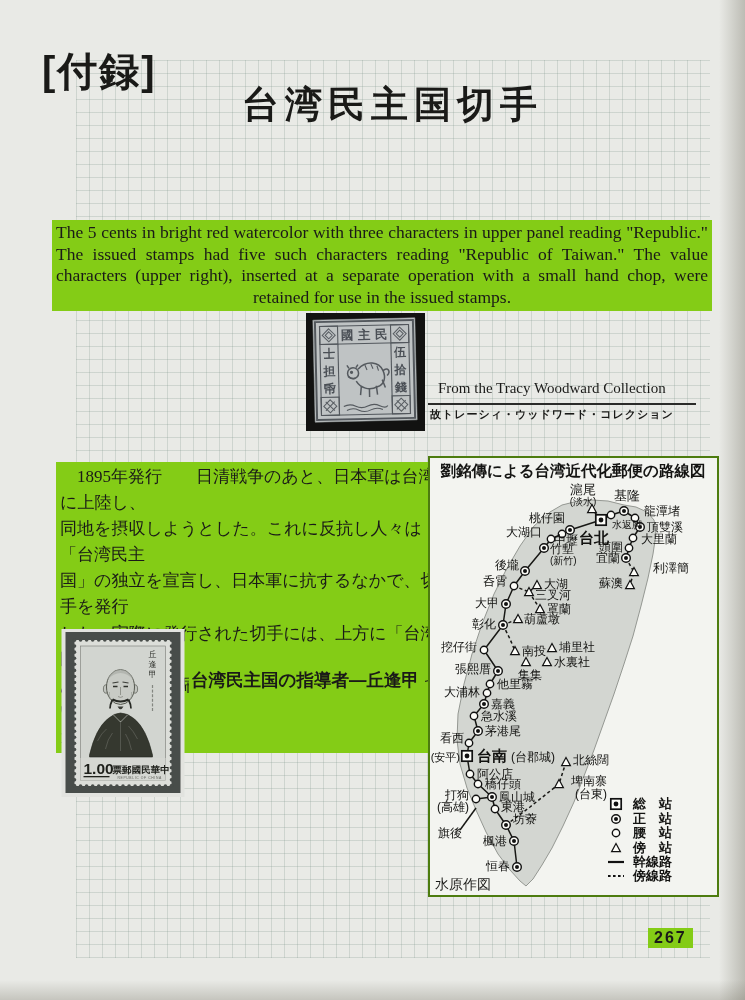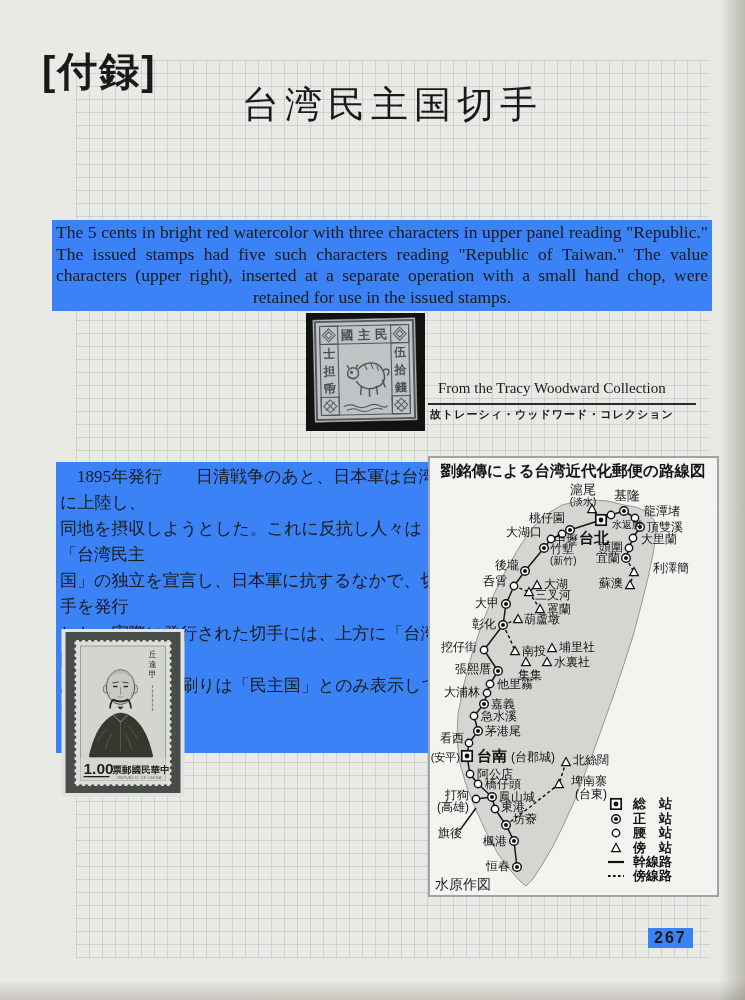--- a/index.html
+++ b/index.html
@@ -10,46 +10,46 @@
         background:linear-gradient(120deg,#ecedе9 0%,#e9eae6 55%,#e3e4df 100%);}
   .grid-layer{position:absolute;left:76px;top:60px;width:634px;height:898px;
         background-image:
           repeating-linear-gradient(to right, rgba(125,148,138,.25) 0 1px, transparent 1px 13px),
           repeating-linear-gradient(to bottom, rgba(125,148,138,.25) 0 1px, transparent 1px 13px);}
   .edge-r{position:absolute;top:0;right:0;bottom:0;width:26px;
         background:linear-gradient(to right, rgba(115,112,98,0), rgba(115,112,98,.38));}
   .edge-b{position:absolute;left:0;right:0;bottom:0;height:20px;
         background:linear-gradient(to bottom, rgba(115,112,98,0), rgba(115,112,98,.30));}
   .abs{position:absolute;}
-  .strip{background:#3b82f6;}
+  .strip{background:#84cc16;}
   .appendix{left:42px;top:44px;font-size:40px;font-weight:600;letter-spacing:2px;
         font-family:Liberation Sans, sans-serif;}
   .hwrap{left:75px;width:635px;text-align:center;}
-  .title{top:80px;font-size:37px;font-weight:400;letter-spacing:6px;}
+  .title{top:80px;font-size:37px;font-weight:700;letter-spacing:6px;}
   .subtitle{top:148px;font-size:18px;letter-spacing:6px;font-weight:500;}
   .title-en{top:184px;font-size:23px;}
   .intro{left:52px;top:220px;width:652px;font-size:17.5px;line-height:21.7px;
         text-align:justify;text-align-last:center;padding:2px 4px;}
   .stamp1-box{left:306px;top:313px;width:119px;height:118px;background:#121211;}
   .stamp1-inner{position:absolute;left:7px;top:5px;width:104px;height:104px;
         transform:rotate(-1.3deg);}
   .wood-en{left:438px;top:380px;font-size:15px;}
   .wood-rule{left:428px;top:403px;width:268px;height:2px;background:#2b2b29;}
   .wood-ja{left:430px;top:407px;font-size:11px;font-weight:700;letter-spacing:1px;
         font-family:"Liberation Sans",sans-serif;text-align:right;}
   .sec-head{font-family:"Liberation Sans",sans-serif;font-weight:700;
         padding:2px 6px 2px 2px;margin-top:36px;}
   .sec1-head{left:56px;top:433px;font-size:19px;}
   .sec1-head .bullet{font-size:15px;vertical-align:2px;margin-right:6px;}
   .para{white-space:pre-line;padding:2px 4px;}
   .para1{left:56px;top:462px;width:380px;font-size:17px;line-height:26.1px;}
   .sec2-head{left:189px;top:630px;font-size:17.5px;}
   .para2{left:189px;top:658px;width:244px;font-size:16px;line-height:24.2px;}
   .map-panel{left:428px;top:456px;width:291px;height:441px;background:#f3f4f0;
-        border:2px solid #a3a3a3;box-sizing:border-box;}
+        border:2px solid #4d7c0f;box-sizing:border-box;}
   .map-panel svg{position:absolute;left:0;top:0;}
   .stamp2-wrap{left:61px;top:629px;width:124px;height:168px;}
   .pagenum{left:648px;top:928px;font-size:16px;font-weight:700;letter-spacing:2px;
         font-family:"Liberation Sans",sans-serif;padding:1px 6px;}
 </style>
 </head>
 <body>
 
 <div class="page">
   <div class="grid-layer abs"></div>
@@ -399,18 +399,19 @@
           <rect x="90.4" y="79" width="1.2" height="3" fill="#6f726b" opacity="0.8"></rect>
         </g>
       <rect x="19" y="129" width="85" height="22" fill="#d5d7d2"></rect>
       <text x="22" y="145" font-family="Liberation Sans, sans-serif" font-size="15.5" font-weight="700" fill="#1d1f1a">1.00</text>
       <rect x="22" y="147" width="26" height="1.3" fill="#1d1f1a"></rect>
       <text x="51" y="144" font-size="9.4" font-weight="600" fill="#20221d" letter-spacing="0.2">票郵國民華中</text>
       <text x="56" y="149.5" font-family="Liberation Sans, sans-serif" font-size="3.4" letter-spacing="0.6" fill="#5c5e58">REPUBLIC OF CHINA</text>
     </svg>
   </div>
 
+  <div class="sec-head sec2-head strip abs">台湾民主国の指導者―丘逢甲</div>
 
   <div class="pagenum strip abs">267</div>
 
   <div class="edge-r"></div>
   <div class="edge-b"></div>
 </div>
 
 </body></html>

